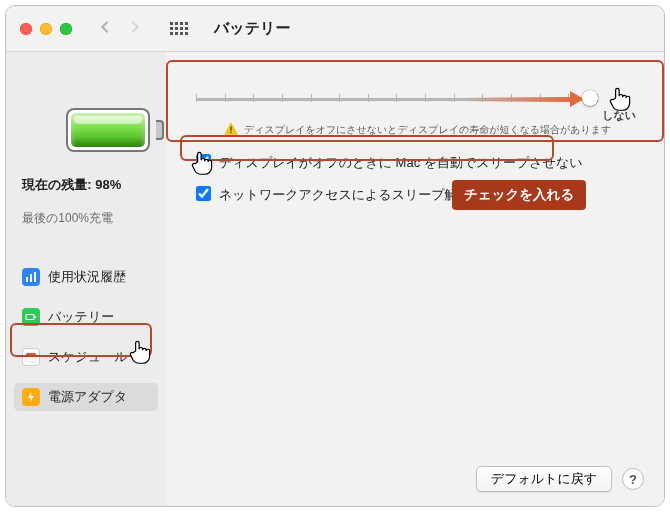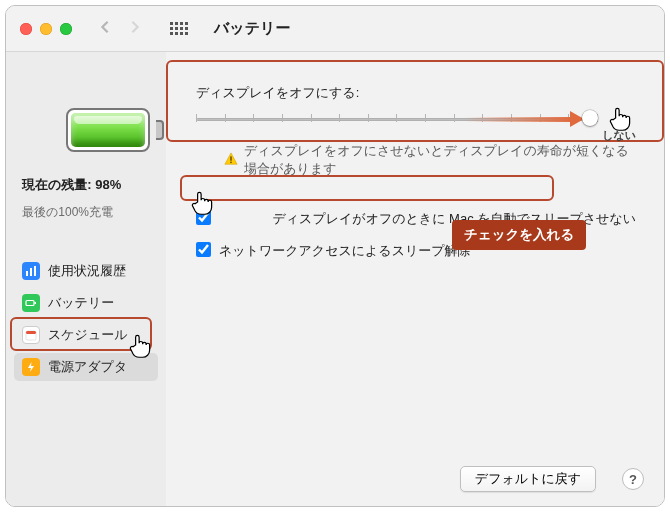--- a/index.html
+++ b/index.html
@@ -106,23 +106,23 @@
     background: rgba(255,255,255,.55); border-radius:4px 4px 8px 8px;
   }
   .battery-tip {
     position:absolute; right:-6px; top:12px;
     width:8px; height:20px; border:2px solid #777; border-left:none;
     border-radius: 0 4px 4px 0; background:#c7c7c7;
   }
 
   .battery-status { margin-top: 24px; text-align: left; width: 100%; padding: 0 8px;}
   .battery-now { font-size: 13px; font-weight:600;}
-  .battery-last { font-size: 12px; color: var(--text-light); margin-top: 10px;}
-
-  .sidebar-nav { margin-top: 36px; width: 100%; display:flex; flex-direction:column; gap:4px; position:relative; }
+  .battery-last { font-size: 12px; color: var(--text-light); margin-top: 16px;}
+
+  .sidebar-nav { margin-top: 36px; width: 100%; display:flex; flex-direction:column; gap:12px; position:relative; }
   .side-item {
     display:flex; align-items:center; gap:8px;
     height:28px; padding: 0 8px; border-radius:5px;
     font-size: 13px; cursor:default;
     position:relative;
   }
   .side-item.selected { background: rgba(0,0,0,.07); }
   .side-icon {
     width:18px; height:18px; border-radius:4px;
     display:flex; align-items:center; justify-content:center;
@@ -180,32 +180,32 @@
     position:absolute; right:0; top:-3px;
     width:0; height:0;
     border-top:8px solid transparent;
     border-bottom:8px solid transparent;
     border-left:14px solid var(--slider-orange);
   }
   .slider-endlabel {
     position:absolute; right:0; top:22px; font-size:11px; color:#444;font-weight:bold;
   }
 
-  .warn-row { display:flex; align-items:center; gap:6px; margin: 8px 0 0 28px; font-size:13px; color:#5a5a5a;}
+  .warn-row { display:flex; align-items:center; gap:6px; margin: 8px 0 0 28px; font-size:10px; color:#5a5a5a;}
   .warn-icon { width:14px; flex:none; }
 
   .check-row { display:flex; align-items:flex-start; gap:8px; margin-top: 14px; font-size:13px; }
   .sub-desc { font-size:11.5px; color:#8a8a8a; margin: 4px 0 0 24px; line-height:1.5; }
   input[type=checkbox]{ width:15px; height:15px; margin:0; accent-color: var(--accent-blue); flex:none;}
 
   
   .footer {
     position: absolute;
     right: 20px; bottom: 14px;
-    display:flex; align-items:center; gap:26px;
+    display:flex; align-items:center; gap:10px;
   }
   .mac-btn {
     font-size:13px; padding: 3px 14px;
     border-radius: 5px;
     border: .5px solid #bfbfbf;
     background: linear-gradient(#ffffff,#f3f3f3);
     box-shadow: 0 1px 1px rgba(0,0,0,.08);
   }
   .help-btn {
     width:22px; height:22px; border-radius:50%;
@@ -336,21 +336,20 @@
 
       </div>
     </div>
 
     <div class="main">
 
 
       <div class="callout-box" style="left:0; top:8px; right:0; height:82px;"></div>
 
       <div class="panel-section" style="padding:12px 8px 0 12px;">
-        <div class="section-label">ディスプレイをオフにする:</div>
 
         <div class="slider-wrap">
           <div class="slider-track"></div>
           <div class="slider-ticks">
             <i></i>
               <i></i>
               <i></i>
               <i></i>
               <i></i>
               <i></i>
@@ -386,21 +385,21 @@
                 <rect x="7.2" y="11" width="1.6" height="1.6" fill="#5a4200"></rect>
               </svg>
           </span>
           <span>ディスプレイをオフにさせないとディスプレイの寿命が短くなる場合があります</span>
         </div>
       </div>
 
       <div style="padding:16px 8px 0 12px; position:relative;">
         <div class="callout-box" style="left:-4px; top:-3px; width:374px; height:26px;"></div>
 
-        <label class="check-row" style="margin-top:16px;justify-content:space-between;">
+        <label class="check-row" style="margin-top:0;">
           <input type="checkbox" checked="" style="">
           <span>ディスプレイがオフのときに Mac を自動でスリープさせない</span>
         </label>
 
         <span class="hand-cursor" style="left:4px; top:10px;">
           <svg viewBox="0 0 32 32">
               <path d="M11 16 V7 a2 2 0 0 1 4 0 V14 a2 2 0 0 1 4 0 V15 a2 2 0 0 1 4 0 V16 a2 2 0 0 1 4 0 V22 a8 8 0 0 1 -8 8 H15 a8 8 0 0 1 -7 -4 L5 20 a2 2 0 0 1 3 -2 Z" fill="#fff" stroke="#000" stroke-width="1.4"></path>
             </svg>
         </span>
 

